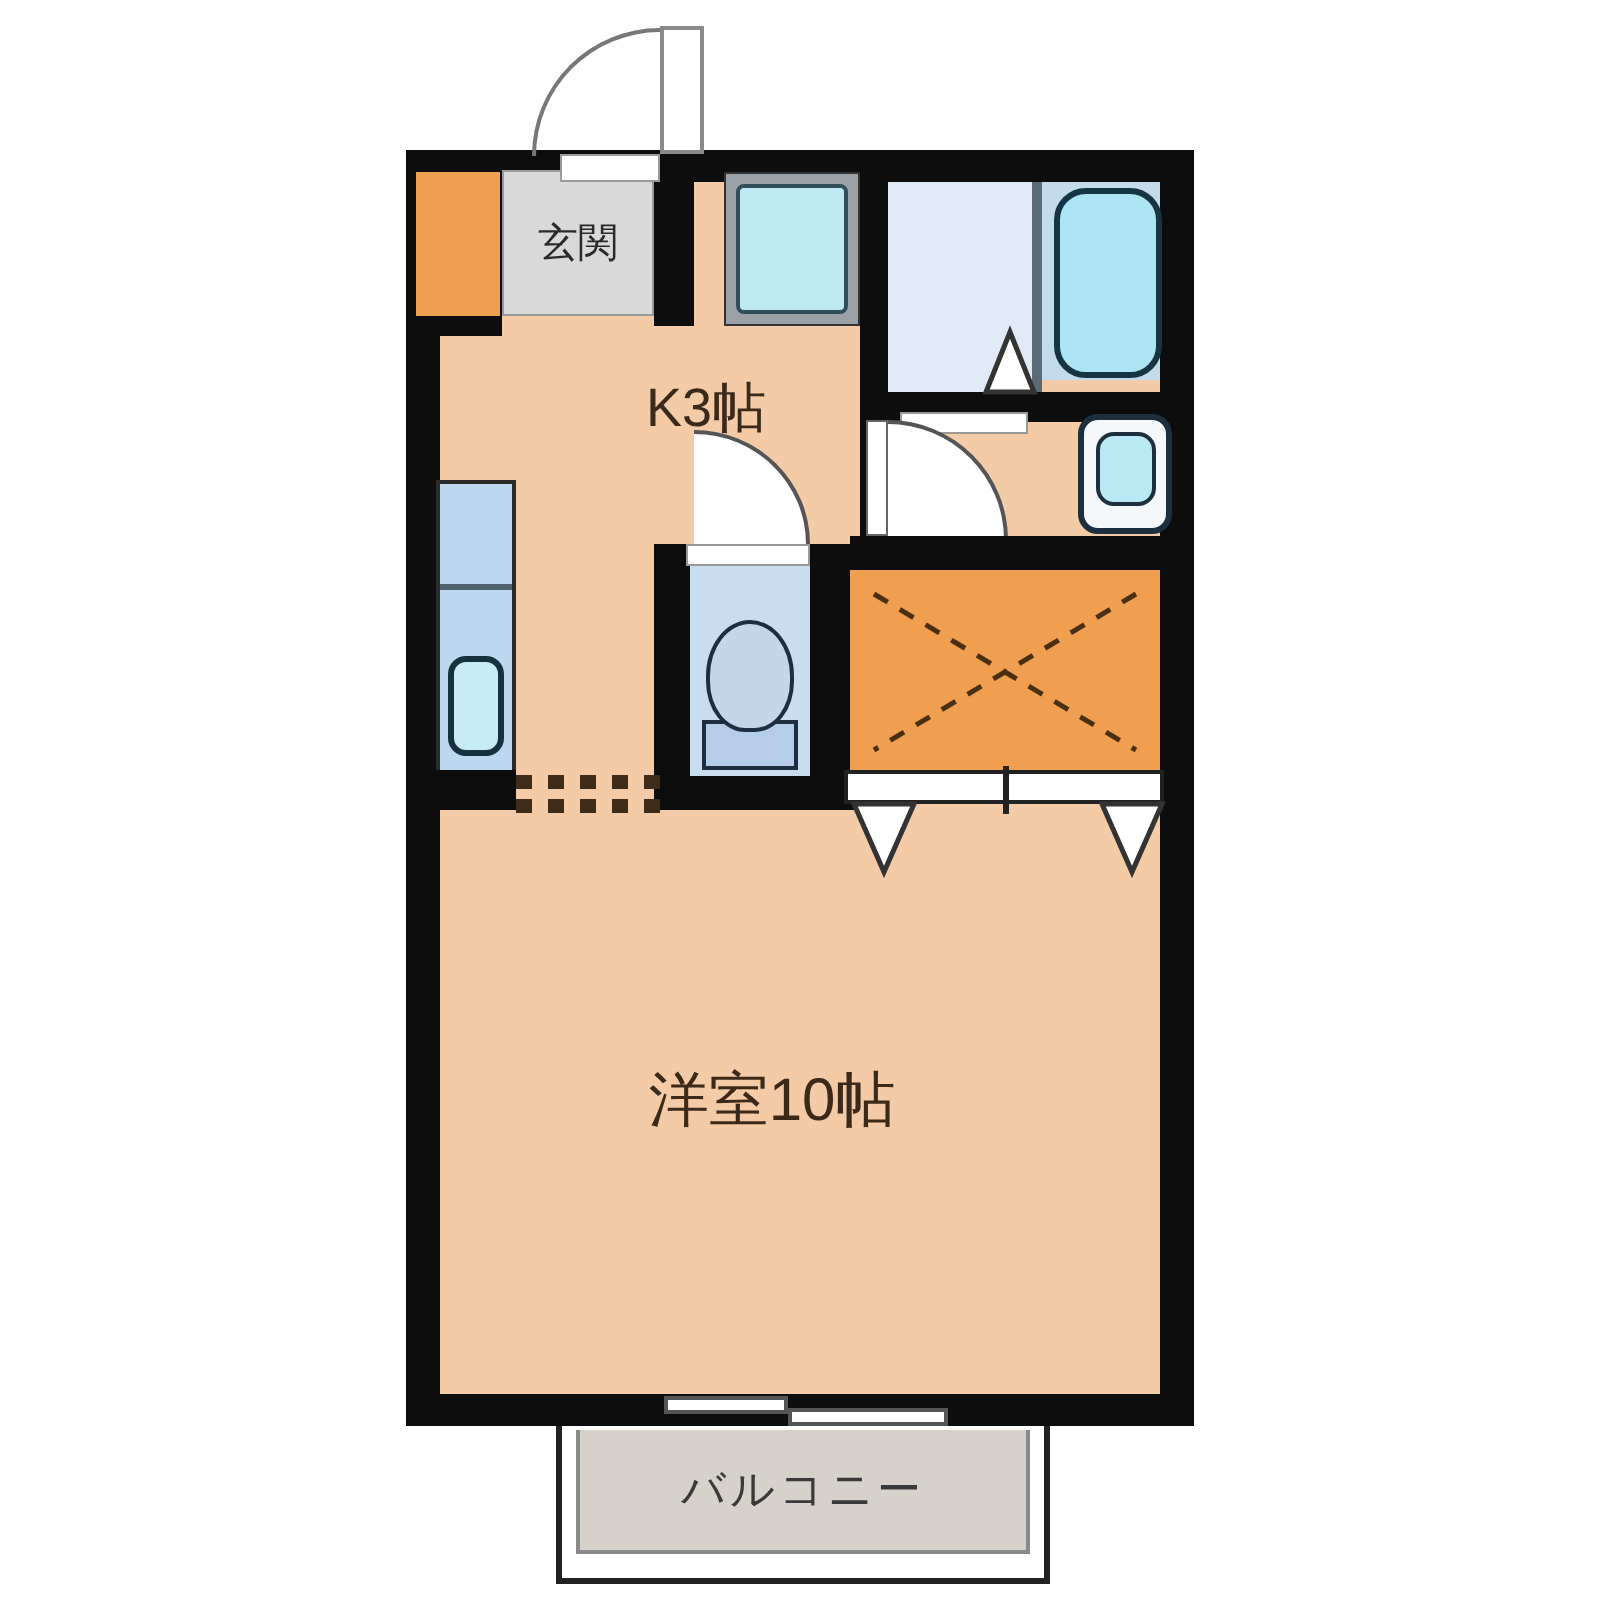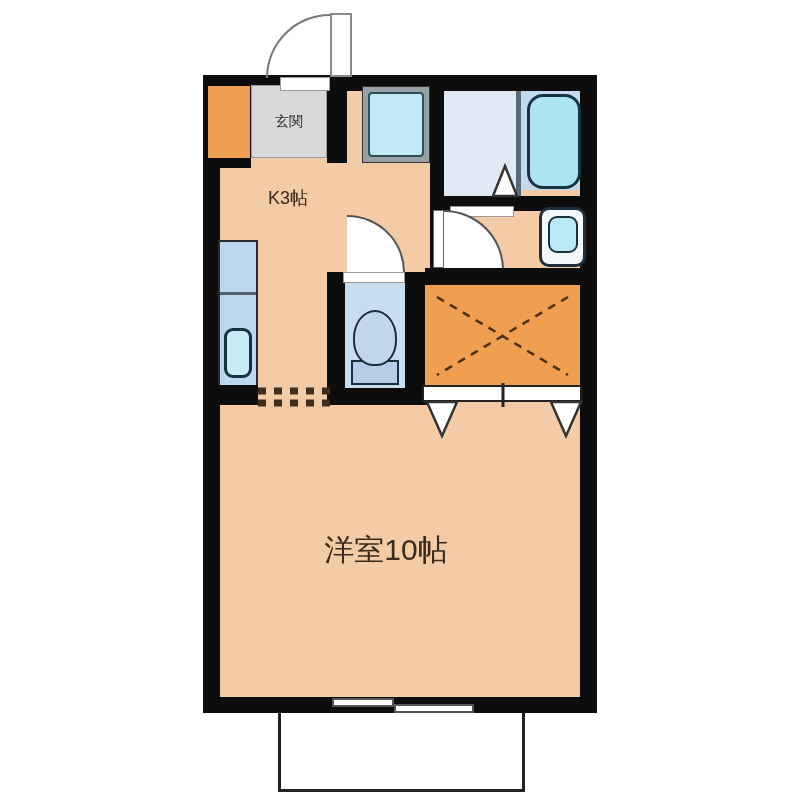--- a/index.html
+++ b/index.html
@@ -20,34 +20,34 @@
   <div class="abs wall" style="left:203px;top:75px;width:17px;height:638px;"></div>
   <div class="abs wall" style="left:580px;top:75px;width:17px;height:638px;"></div>
   <div class="abs wall" style="left:203px;top:697px;width:394px;height:16px;"></div>
 
   <div class="abs floor-main" style="left:220px;top:91px;width:360px;height:606px;"></div>
 
   <div class="abs wall" style="left:203px;top:75px;width:48px;height:93px;"></div>
   <div class="abs" style="left:208px;top:86px;width:42px;height:72px;background:#ef9f52;"></div>
   <div class="abs wall" style="left:327px;top:75px;width:20px;height:88px;"></div>
   <div class="abs" style="left:251px;top:85px;width:76px;height:73px;background:#d9d9d9;border:1px solid #9a9a9a;display:flex;align-items:center;justify-content:center;">
-    <span class="label" style="font-size:14px;color:#2a2a2a;">玄関</span>
+    <span class="label" style="font-size:20px;color:#2a2a2a;">玄関</span>
   </div>
   <div class="abs" style="left:280px;top:77px;width:50px;height:14px;background:#fff;border:1px solid #9a9a9a;"></div>
   <div class="abs" style="left:330px;top:13px;width:22px;height:64px;background:#fff;border:2px solid #8a8a8a;"></div>
   <div class="abs" style="left:266px;top:14px;width:64px;height:64px;border-top:2px solid #777;border-left:2px solid #777;border-top-left-radius:100% 100%;"></div>
 
   <div class="abs" style="left:362px;top:86px;width:68px;height:77px;background:#99a1a6;border:1px solid #333;">
     <div class="abs" style="left:5px;top:5px;width:56px;height:65px;background:#bfeaf4;border:2px solid #2e4e5a;border-radius:4px;"></div>
   </div>
   <div class="abs" style="left:218px;top:240px;width:40px;height:150px;background:#bcd7ee;border:2px solid #2b2b2b;">
     <div class="abs" style="left:0;top:50px;width:36px;height:3px;background:#51626f;"></div>
     <div class="abs" style="left:4px;top:86px;width:28px;height:50px;background:#c8ecf6;border:3px solid #16323f;border-radius:9px;"></div>
   </div>
-  <div class="abs label" style="left:268px;top:186px;width:115px;font-size:18px;text-align:left;color:#3a2a1c;">K3帖</div>
+  <div class="abs label" style="left:268px;top:186px;width:115px;font-size:27px;text-align:right;color:#3a2a1c;">K3帖</div>
 
   <div class="abs wall" style="left:430px;top:75px;width:14px;height:193px;"></div>
   <div class="abs" style="left:444px;top:91px;width:72px;height:105px;background:#dfeaf5;"></div>
   <div class="abs" style="left:516px;top:91px;width:5px;height:105px;background:#5a6b78;"></div>
   <div class="abs" style="left:521px;top:91px;width:59px;height:99px;background:#c3d9ec;"></div>
   <div class="abs" style="left:527px;top:94px;width:54px;height:95px;background:#ace5f1;border:3px solid #173445;border-radius:16px;"></div>
   <div class="abs wall" style="left:444px;top:196px;width:153px;height:15px;"></div>
   <div class="abs" style="left:450px;top:206px;width:64px;height:11px;background:#fff;border:1px solid #999;"></div>
 
   <div class="abs" style="left:433px;top:210px;width:11px;height:58px;background:#fff;border:1px solid #666;"></div>
@@ -68,20 +68,23 @@
 
   <div class="abs" style="left:425px;top:285px;width:155px;height:100px;background:#ef9f4f;"></div>
   <div class="abs" style="left:422px;top:385px;width:160px;height:17px;background:#fff;border:2px solid #222;"></div>
 
   <div class="abs wall" style="left:203px;top:385px;width:55px;height:20px;"></div>
   <div class="abs label" style="left:220px;top:530px;width:332px;font-size:30px;text-align:center;">洋室10帖</div>
 
   <div class="abs" style="left:332px;top:698px;width:62px;height:9px;background:#fff;border:2px solid #555;"></div>
   <div class="abs" style="left:394px;top:704px;width:80px;height:9px;background:#fff;border:2px solid #555;"></div>
   <div class="abs" style="left:278px;top:713px;width:247px;height:79px;background:#fff;border:3px solid #222;border-top:none;"></div>
+  <div class="abs" style="left:288px;top:715px;width:227px;height:62px;background:#d6d1cb;border:2px solid #8a8a8a;border-top:none;display:flex;align-items:center;justify-content:center;">
+    <span class="label" style="font-size:22px;color:#3a3a3a;letter-spacing:2px;">バルコニー</span>
+  </div>
 
   <svg class="overlay" width="800" height="800" viewBox="0 0 800 800">
 
     <path d="M505 166 L517 196 L493 196 Z" fill="#ffffff" stroke="#333" stroke-width="2.5"></path>
 
     <line x1="437" y1="297" x2="568" y2="375" stroke="#4a2f12" stroke-width="2.5" stroke-dasharray="8 7"></line>
     <line x1="568" y1="297" x2="437" y2="375" stroke="#4a2f12" stroke-width="2.5" stroke-dasharray="8 7"></line>
 
     <path d="M427 402 L457 402 L442 436 Z" fill="#ffffff" stroke="#333" stroke-width="2.5"></path>
     <path d="M551 402 L581 402 L566 436 Z" fill="#ffffff" stroke="#333" stroke-width="2.5"></path>

